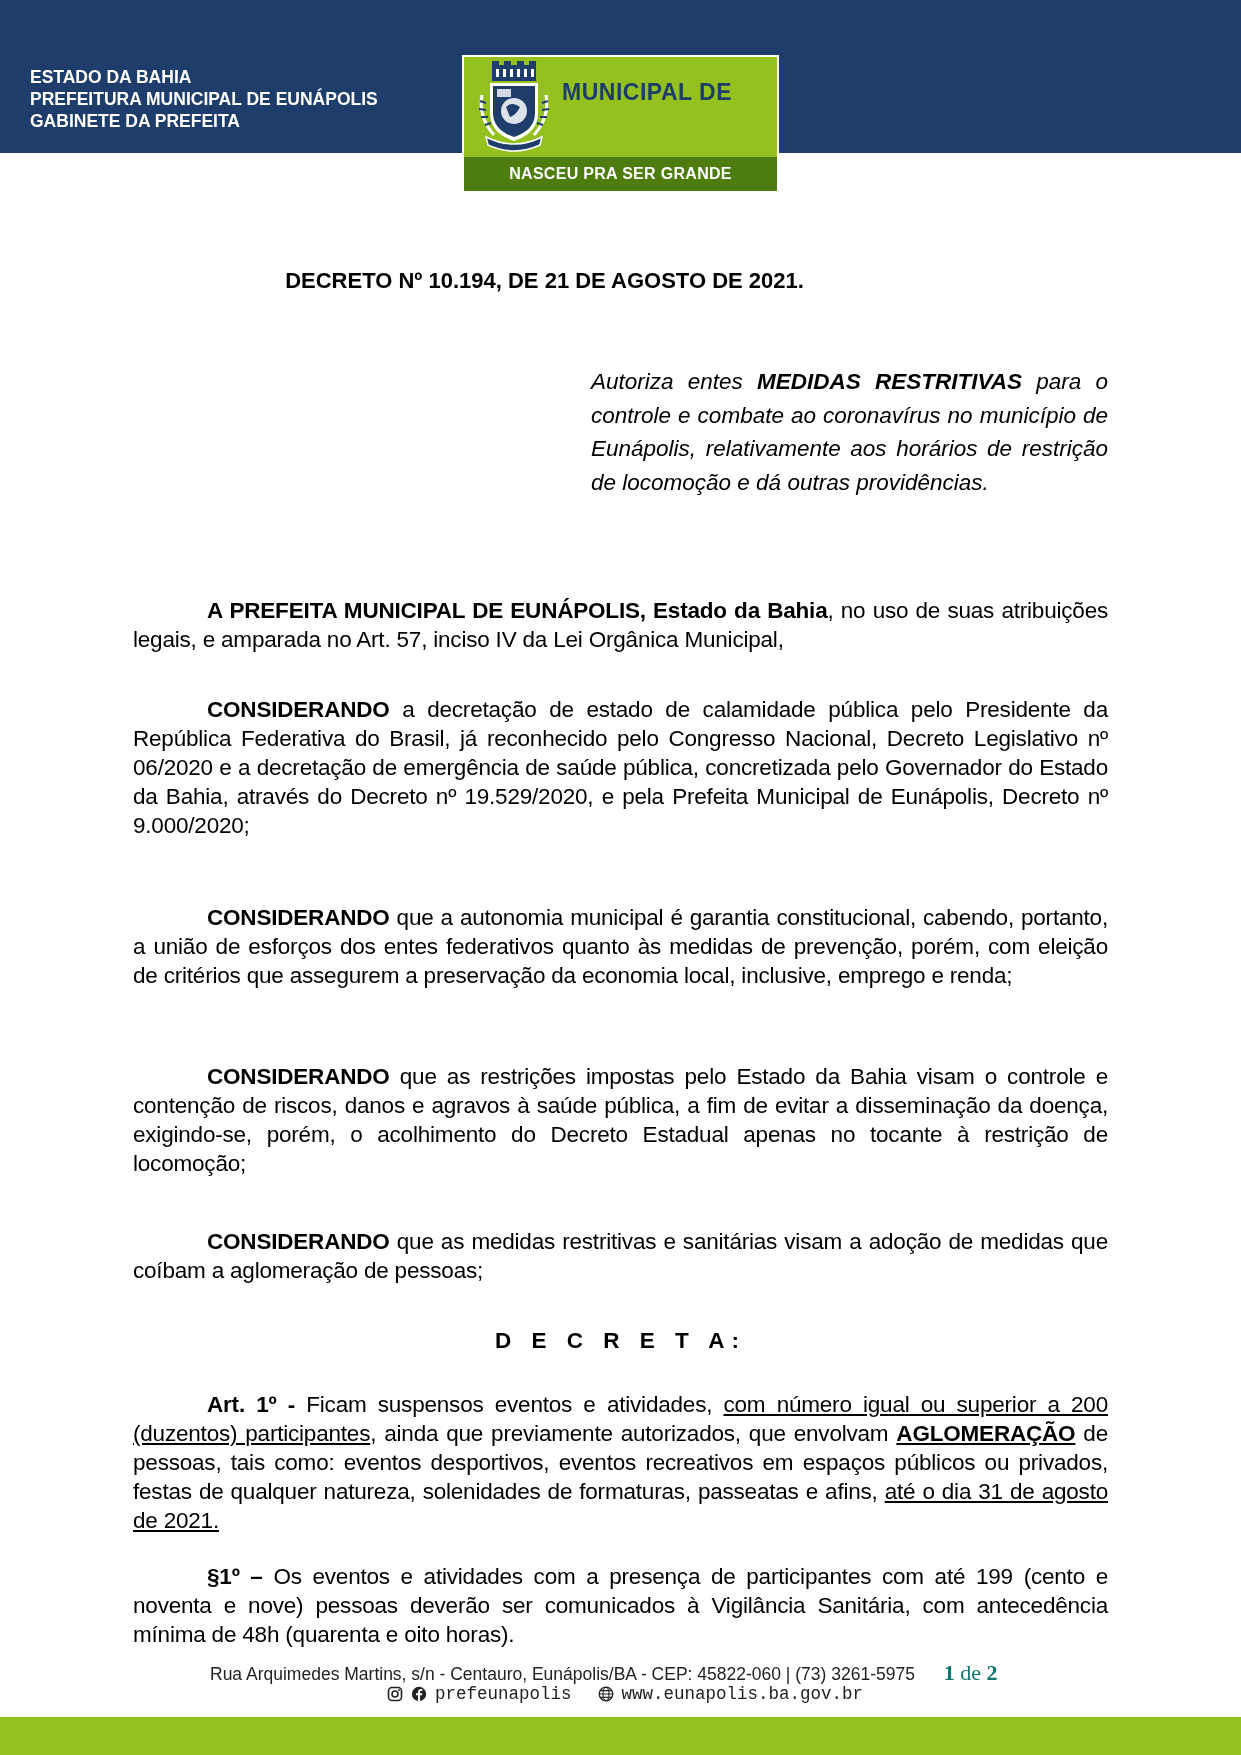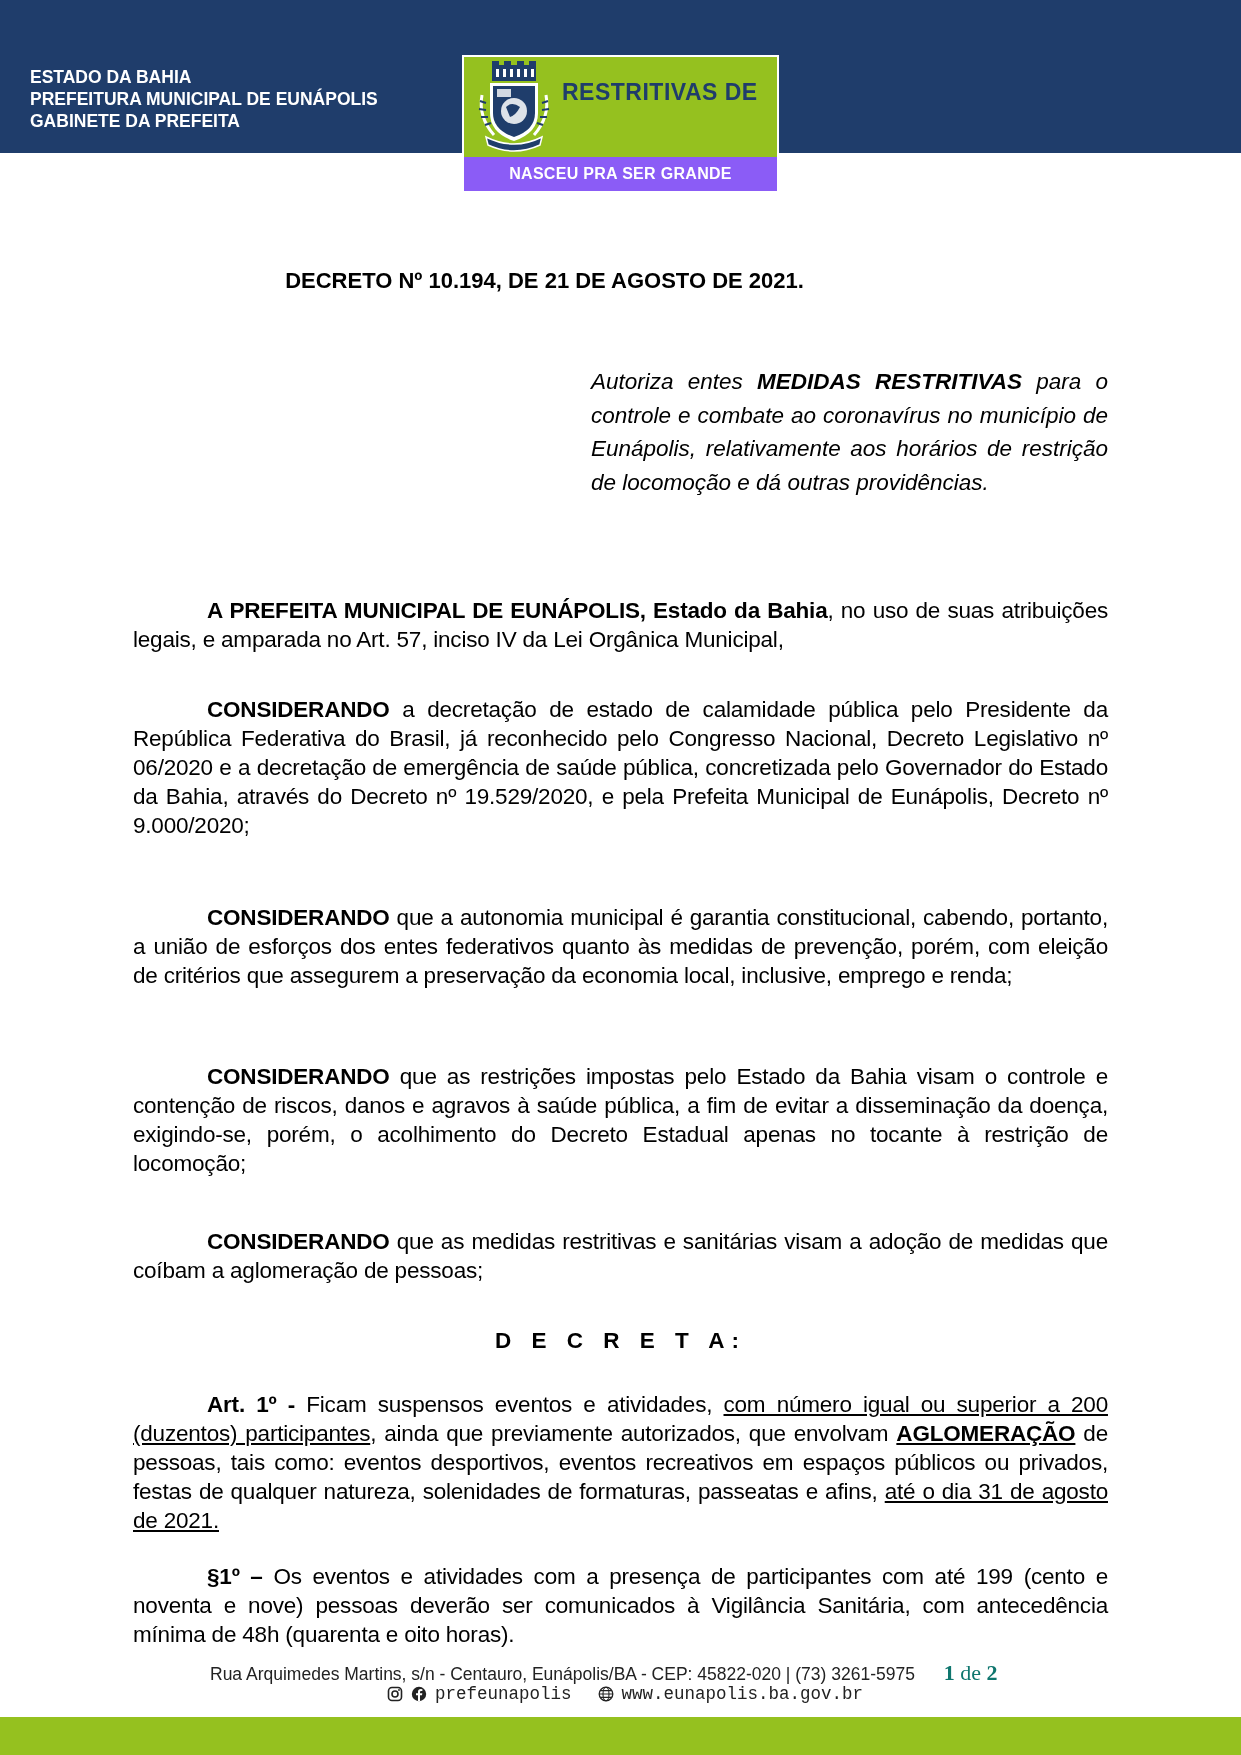--- a/index.html
+++ b/index.html
@@ -21,21 +21,21 @@
     position: absolute; left: 462px; top: 55px; width: 317px; height: 138px;
     background: #ffffff; padding: 2px;
   }
   .logo-inner { position: relative; width: 100%; height: 100%; }
   .logo-green {
     position: absolute; left: 0; top: 0; width: 100%; height: 100px;
     background: #95c11f;
   }
   .logo-blue {
     position: absolute; left: 0; top: 100px; width: 100%; height: 34px;
-    background: #8b5cf6;
+    background: #4d7c0f;
     color: #ffffff; font-weight: bold; font-size: 16px; letter-spacing: 0.3px;
     display: flex; align-items: center; justify-content: center;
   }
   .crest { position: absolute; left: 12px; top: 4px; width: 76px; height: 92px; }
   .logo-line1 {
     position: absolute; left: 98px; top: 22px;
     color: #1f3d6b; font-weight: bold; font-size: 23px; letter-spacing: 0.5px; white-space: nowrap;
   }
   .logo-line2 {
     position: absolute; left: 96px; top: 44px;
@@ -118,21 +118,21 @@
         <path d="M30 46 Q36 40 44 46 Q40 54 34 56 Z" fill="#1f3d6b"></path>
         <rect x="21" y="28" width="14" height="8" fill="#ffffff" opacity="0.8"></rect>
 
         <path d="M6 34 Q2 56 18 74" stroke="#ffffff" stroke-width="3" fill="none"></path>
         <path d="M70 34 Q74 56 58 74" stroke="#ffffff" stroke-width="3" fill="none"></path>
         <path d="M4 40 l6 2 M3 48 l7 1 M5 56 l7 0 M9 64 l6 -2" stroke="#1f3d6b" stroke-width="2"></path>
         <path d="M72 40 l-6 2 M73 48 l-7 1 M71 56 l-7 0 M67 64 l-6 -2" stroke="#1f3d6b" stroke-width="2"></path>
 
         <path d="M10 76 Q38 90 66 76 L64 84 Q38 96 12 84 Z" fill="#1f3d6b" stroke="#ffffff" stroke-width="1.5"></path>
       </svg>
-      <div class="logo-line1">RESTRITIVAS DE</div>
+      <div class="logo-line1">MUNICIPAL DE</div>
     </div>
     <div class="logo-blue">NASCEU PRA SER GRANDE</div>
   </div>
 </div>
 
 <div class="title">DECRETO Nº 10.194, DE 21 DE AGOSTO DE 2021.</div>
 
 <div class="ementa"><span>Autoriza entes </span><b>MEDIDAS RESTRITIVAS</b><span> para o controle e combate ao coronavírus no município de Eunápolis, relativamente aos horários de restrição de locomoção e dá outras providências.</span></div>
 
 <div class="para" style="top:596px;"><span class="indent"></span><b>A PREFEITA MUNICIPAL DE EUNÁPOLIS, Estado da Bahia</b><span>, no uso de suas atribuições legais, e amparada no Art. 57, inciso IV da Lei Orgânica Municipal,</span></div>
@@ -145,21 +145,21 @@
 
 <div class="para" style="top:1227px;"><span class="indent"></span><b>CONSIDERANDO</b><span> que as medidas restritivas e sanitárias visam a adoção de medidas que coíbam a aglomeração de pessoas;</span></div>
 
 <div class="decreta">D E C R E T A:</div>
 
 <div class="para" style="top:1390px;"><span class="indent"></span><b>Art. 1º -</b><span> Ficam suspensos eventos e atividades, </span><span class="u">com número igual ou superior a 200 (duzentos) participantes</span><span>, ainda que previamente autorizados, que envolvam </span><b class="u">AGLOMERAÇÃO</b><span> de pessoas, tais como: eventos desportivos, eventos recreativos em espaços públicos ou privados, festas de qualquer natureza, solenidades de formaturas, passeatas e afins, </span><span class="u">até o dia 31 de agosto de 2021.</span></div>
 
 <div class="para" style="top:1562px;"><span class="indent"></span><b>§1º –</b><span> Os eventos e atividades com a presença de participantes com até 199 (cento e noventa e nove) pessoas deverão ser comunicados à Vigilância Sanitária, com antecedência mínima de 48h (quarenta e oito horas).</span></div>
 
 <div class="footer-addr">
-  <span>Rua Arquimedes Martins, s/n - Centauro, Eunápolis/BA - CEP: 45822-020 | (73) 3261-5975</span>
+  <span>Rua Arquimedes Martins, s/n - Centauro, Eunápolis/BA - CEP: 45822-060 | (73) 3261-5975</span>
   <span class="footer-page"><b>1</b> <span>de</span> <b>2</b></span>
 </div>
 <div class="footer-social">
   <svg class="ico" viewBox="0 0 16 16">
     <rect x="1.5" y="1.5" width="13" height="13" rx="3.5" fill="none" stroke="#222" stroke-width="1.6"></rect>
     <circle cx="8" cy="8" r="3" fill="none" stroke="#222" stroke-width="1.6"></circle>
     <circle cx="12" cy="4" r="0.9" fill="#222"></circle>
   </svg>
   <svg class="ico" viewBox="0 0 16 16">
     <circle cx="8" cy="8" r="7.2" fill="#222"></circle>

